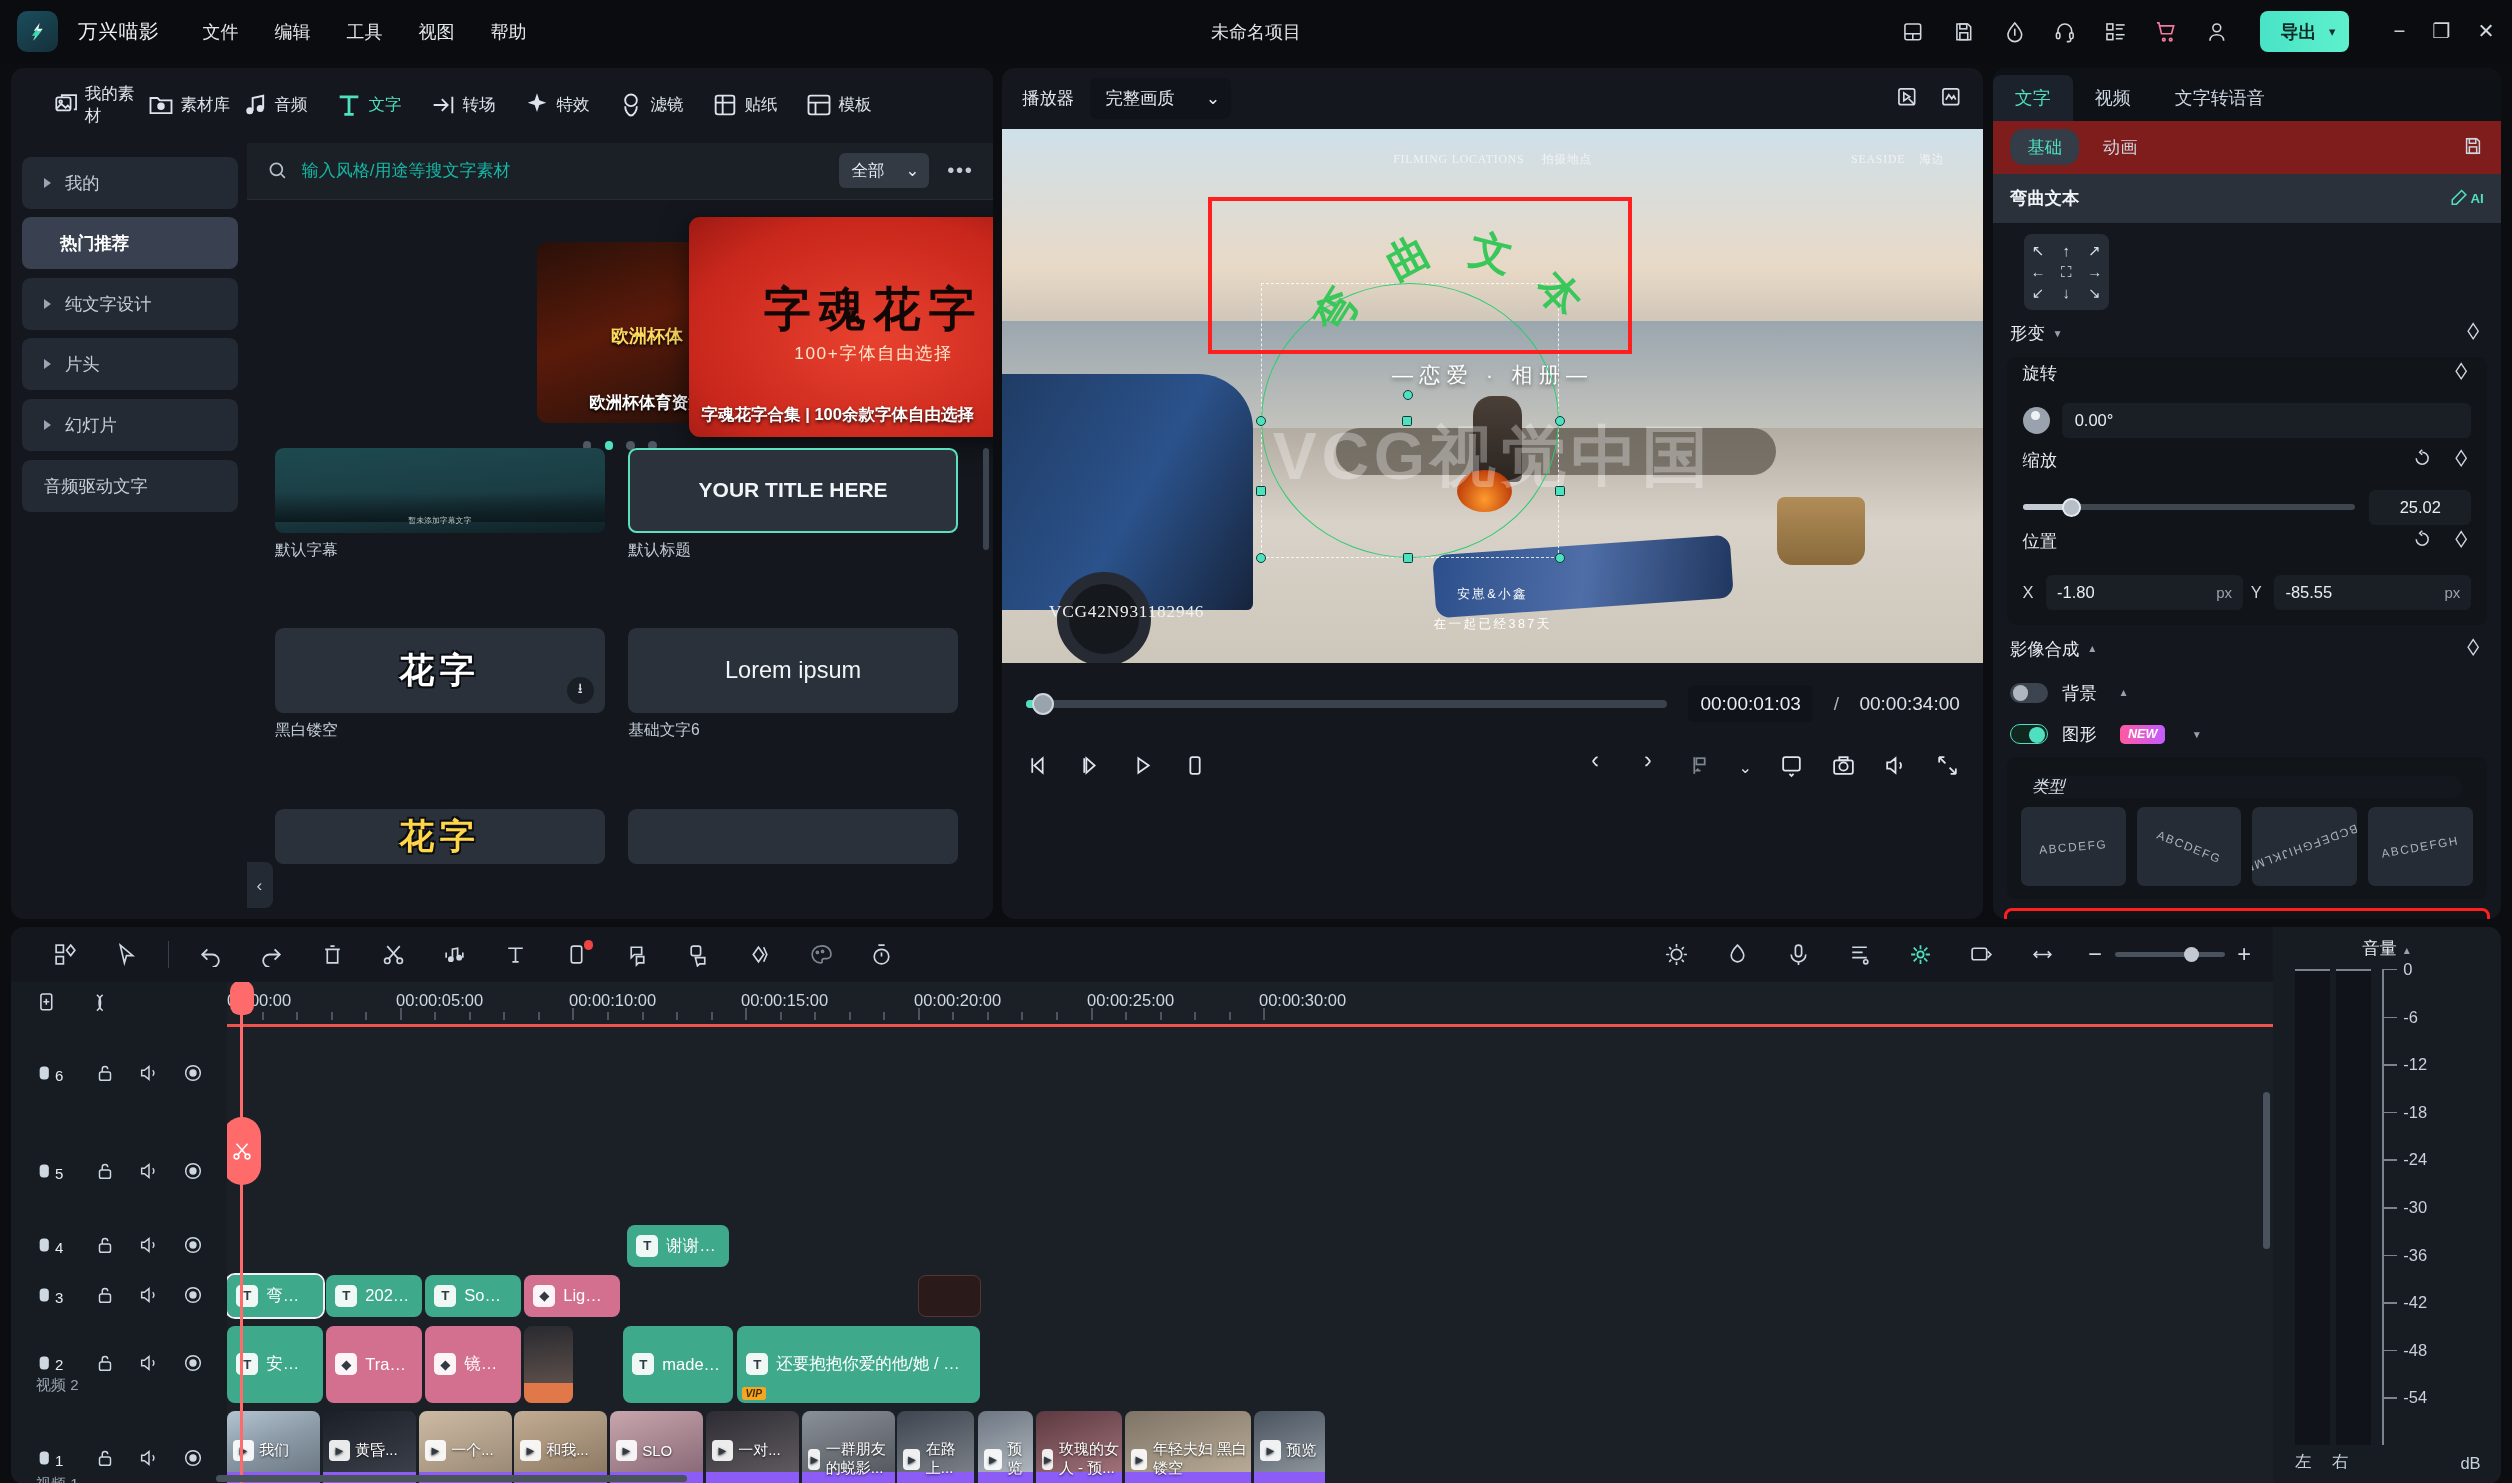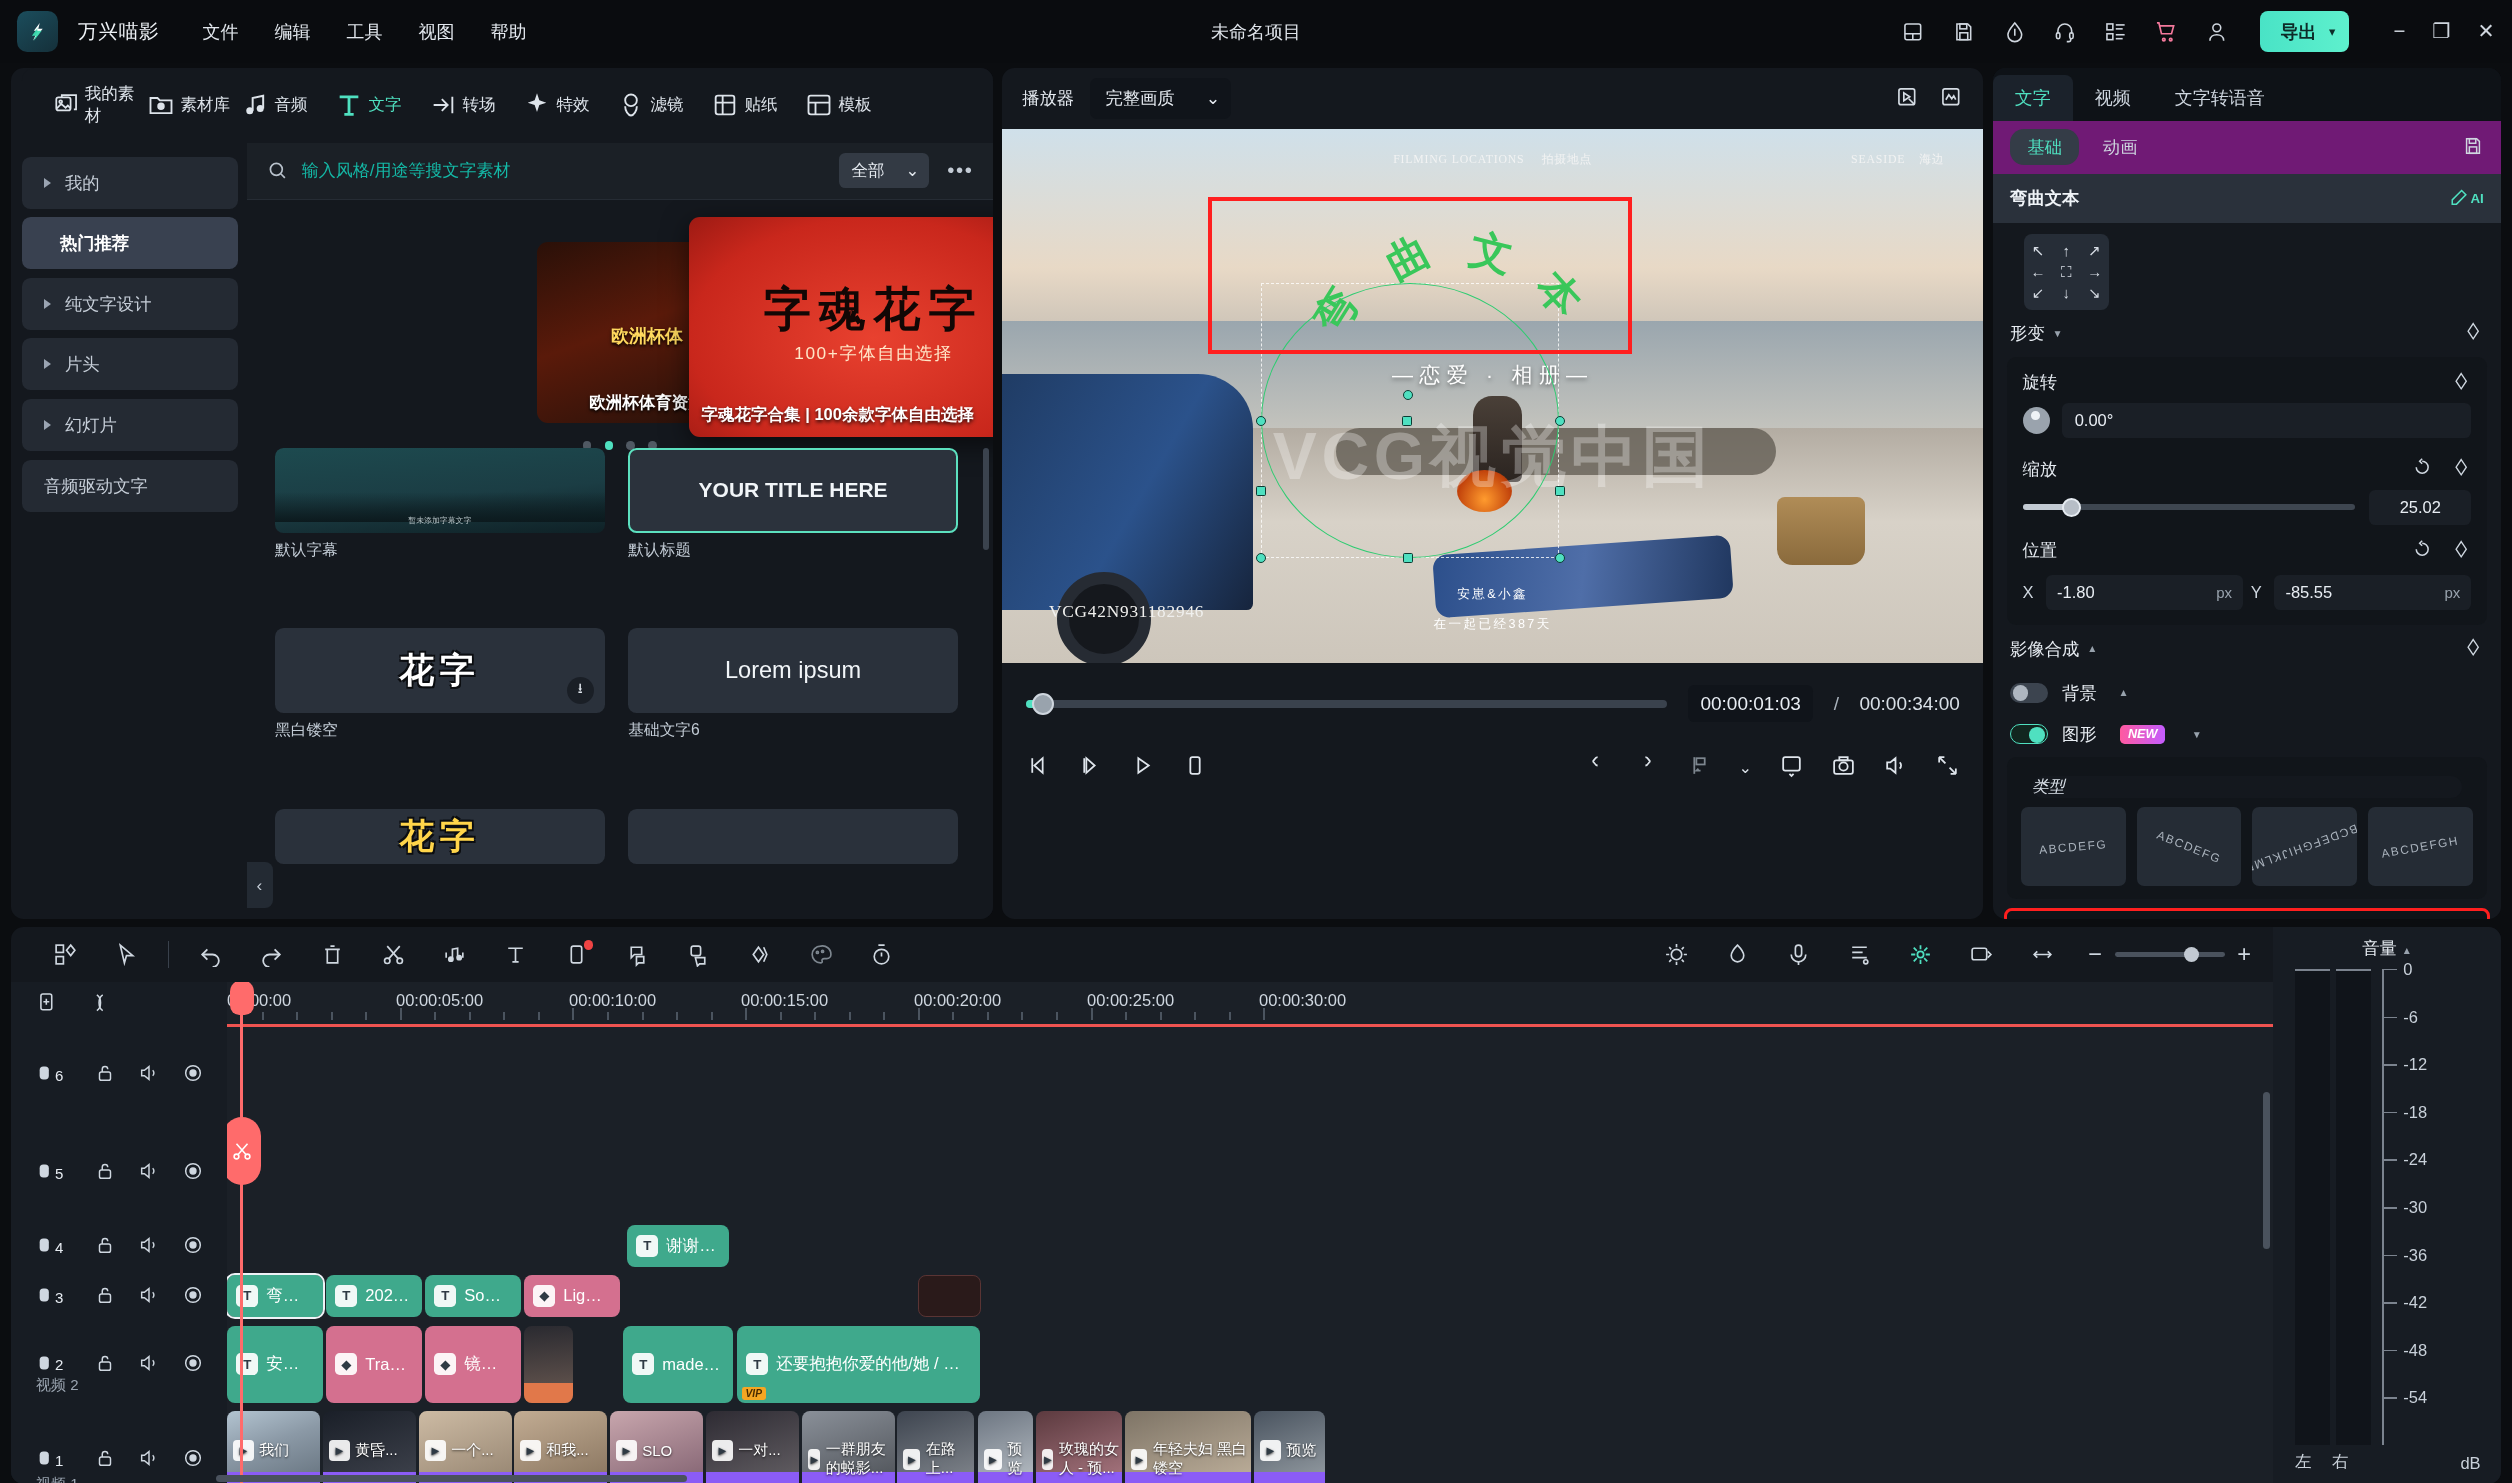--- a/index.html
+++ b/index.html
@@ -183,41 +183,41 @@
   .pv-btns svg { width:25px; height:25px; }
   .pv-btns .rgt { margin-left:auto; display:flex; align-items:center; gap:27px; }
 
   
   .rightpane { width:510px; margin:4.7px 11px 0 9.4px; background:#14181e; border-radius:12.6px;
      display:flex; flex-direction:column; overflow:hidden; }
   .rp-tabs { height:53px; display:flex; align-items:flex-end; gap:0; background:#0e1217; }
   .rp-tab { padding:0 22px; height:46px; display:flex; align-items:center; font-size:18px;
      color:#cfd7e0; border-radius:7.9px 7.9px 0 0; }
   .rp-tab.on { background:#1b222b; color:#4fe0c0; }
-  .rp-sub { height:53px; background:#701a75; display:flex; align-items:center; padding:0 17.3px; gap:6.3px; }
+  .rp-sub { height:53px; background:#7f1d1d; display:flex; align-items:center; padding:0 17.3px; gap:6.3px; }
   .pill { padding:6.3px 17.3px; border-radius:14px; font-size:17.3px; color:#cfd7e0; }
   .pill.on { background:#343c47; color:#4fe0c0; }
   .rp-sub .sv { margin-left:auto; color:#cfd7e0; }
   .rp-sub .sv svg { width:22px; height:22px; }
   .rp-title { height:49px; background:#2a313b; display:flex; align-items:center;
      padding:0 17.3px; font-size:17.3px; font-weight:bold; color:#f0f4f8; }
   .rp-title .ai { margin-left:auto; display:flex; align-items:center; gap:1.6px; color:#4fe0c0; font-size:13.3px; }
   .rp-title .ai svg{width:20.4px;height:20.4px;}
   .rp-body { flex:1; overflow:hidden; padding:0; }
   .align-box { margin:11px 17.3px 0 31px; width:85px; background:#262d37; border-radius:7.9px;
      padding:7.9px 0; display:grid; grid-template-columns:repeat(3,1fr); gap:3.1px 0;
      justify-items:center; color:#d6dce4; font-size:15px; }
   .sect { display:flex; align-items:center; padding:0 17.3px; height:47px; }
   .sect .nm { font-size:17.3px; color:#e7ecf2; }
   .sect .cr { margin-left:7.9px; color:#98a2ad; font-size:10.2px; }
   .sect .kf { margin-left:auto; color:#cfd7e0; }
   .sect .ic svg,.sect .kf svg { width:20.4px; height:20.4px; }
   .card { background:#11151a; border-radius:9.4px; margin:0 14px; padding:4.7px 0 11px; }
   .row { padding:0 15.7px; }
-  .rowhead { display:flex; align-items:center; height:42px;gap:33px; }
+  .rowhead { display:flex; align-items:flex-start; height:42px;gap:33px; }
   .rowhead .nm { font-size:17.3px; color:#e7ecf2; }
   .rowhead .sp { margin-left:auto; display:flex; gap:19px; color:#cfd7e0; }
   .rowhead .sp svg { width:20.4px; height:20.4px; }
   .rot-row { display:flex; align-items:center; gap:12.6px; padding:0 15.7px 9.4px; }
   .knobc { width:27px; height:27px; border-radius:50%; background:#9aa3ad; position:relative; }
   .knobc i { position:absolute; left:8.6px; top:3.9px; width:8.6px; height:8.6px;
      border-radius:50%; background:#eef2f6; }
   .inp { flex:1; background:#1a1f26; border-radius:6.3px; height:35px; display:flex;
      align-items:center; padding:0 12.6px; font-size:16.5px; color:#e9eef4; }
   .sl-row { display:flex; align-items:center; gap:14px; padding:0 15.7px 4.7px; }

